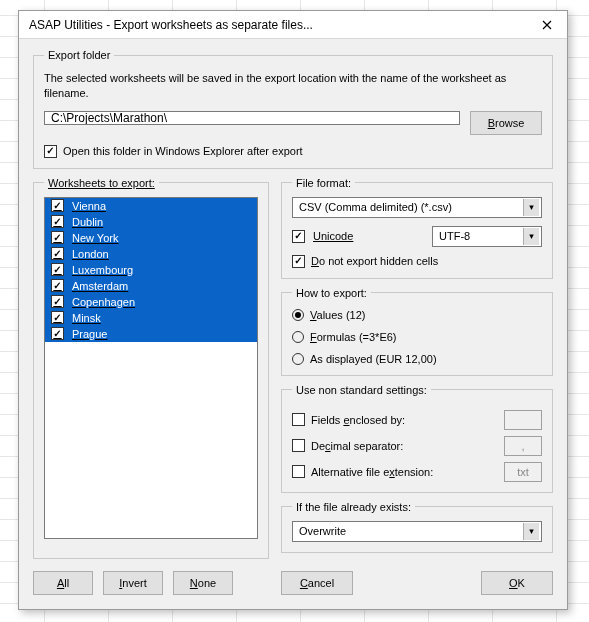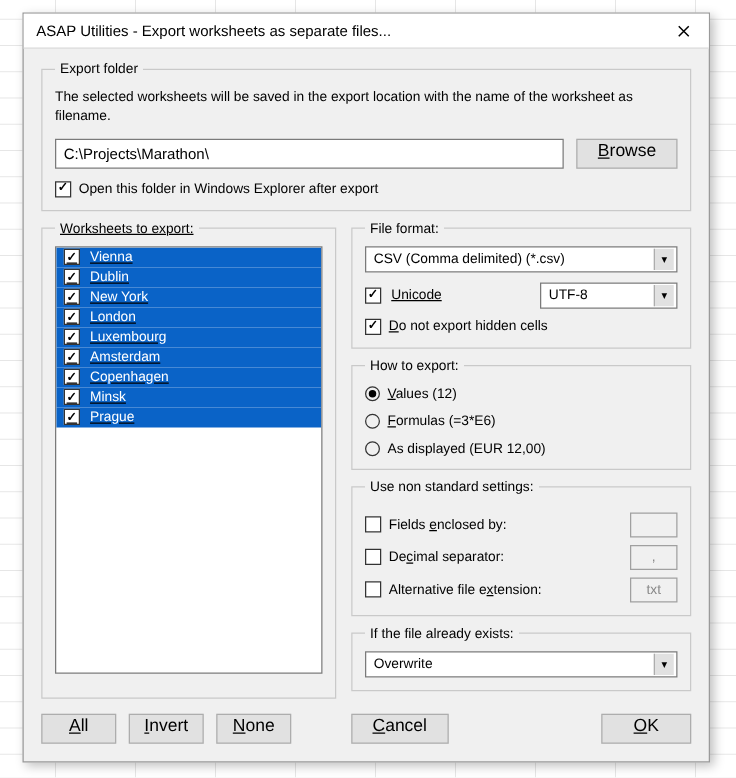--- a/index.html
+++ b/index.html
@@ -73,30 +73,31 @@
     color: #000;
   }
   .desc { margin: 2px 0 10px 0; line-height: 1.35; }
   .path-row { display: flex; gap: 10px; align-items: stretch; }
   .path-input {
     flex: 1;
     border: 1px solid #7a7a7a;
     background: #fff;
     padding: 4px 6px;
     font-size: 12px;
-    height: 24px;
+    height: 14px;
   }
   .btn {
     background: #e1e1e1;
     border: 1px solid #adadad;
     padding: 0 16px;
-    font-size: 14px;
+    font-size: 11px;
     height: 24px;
     min-width: 72px;
     display: inline-flex;
+    align-items: center;
     justify-content: center;
     cursor: pointer;
   }
   .btn u { text-decoration: underline; }
   .chk-row {
     display: flex;
     align-items: center;
     gap: 6px;
     margin-top: 10px;
   }

